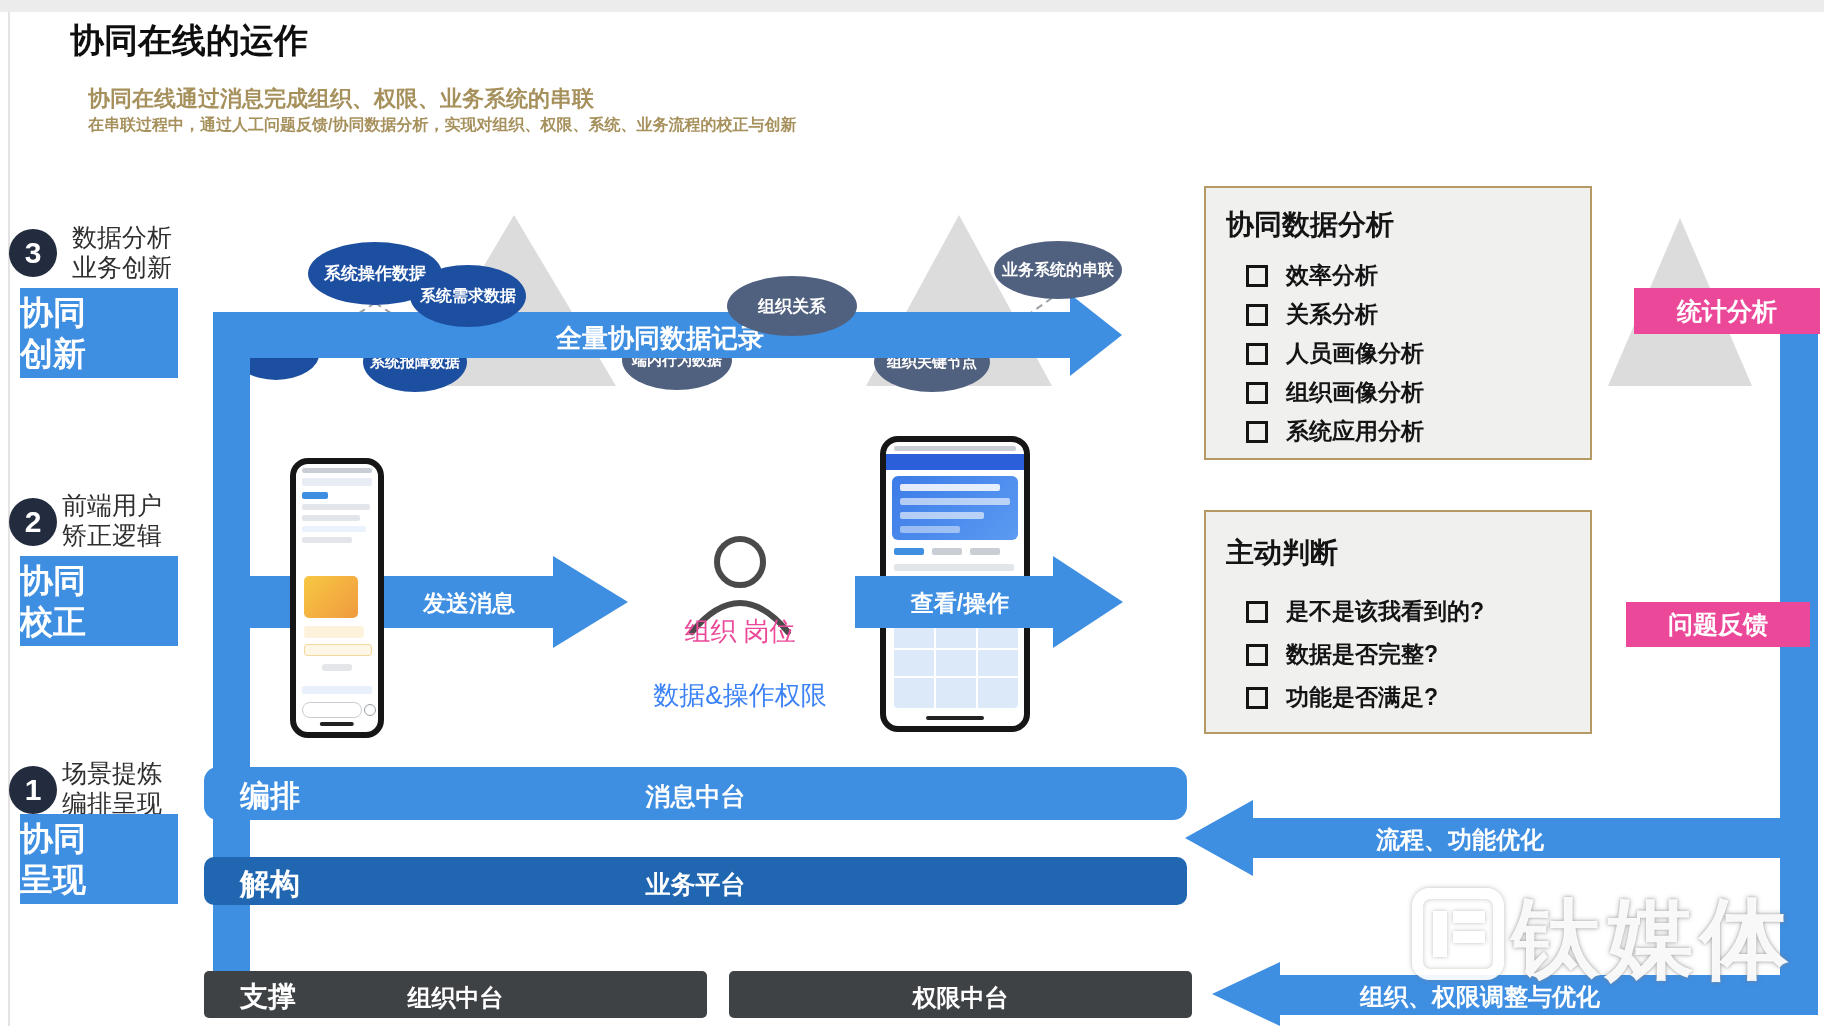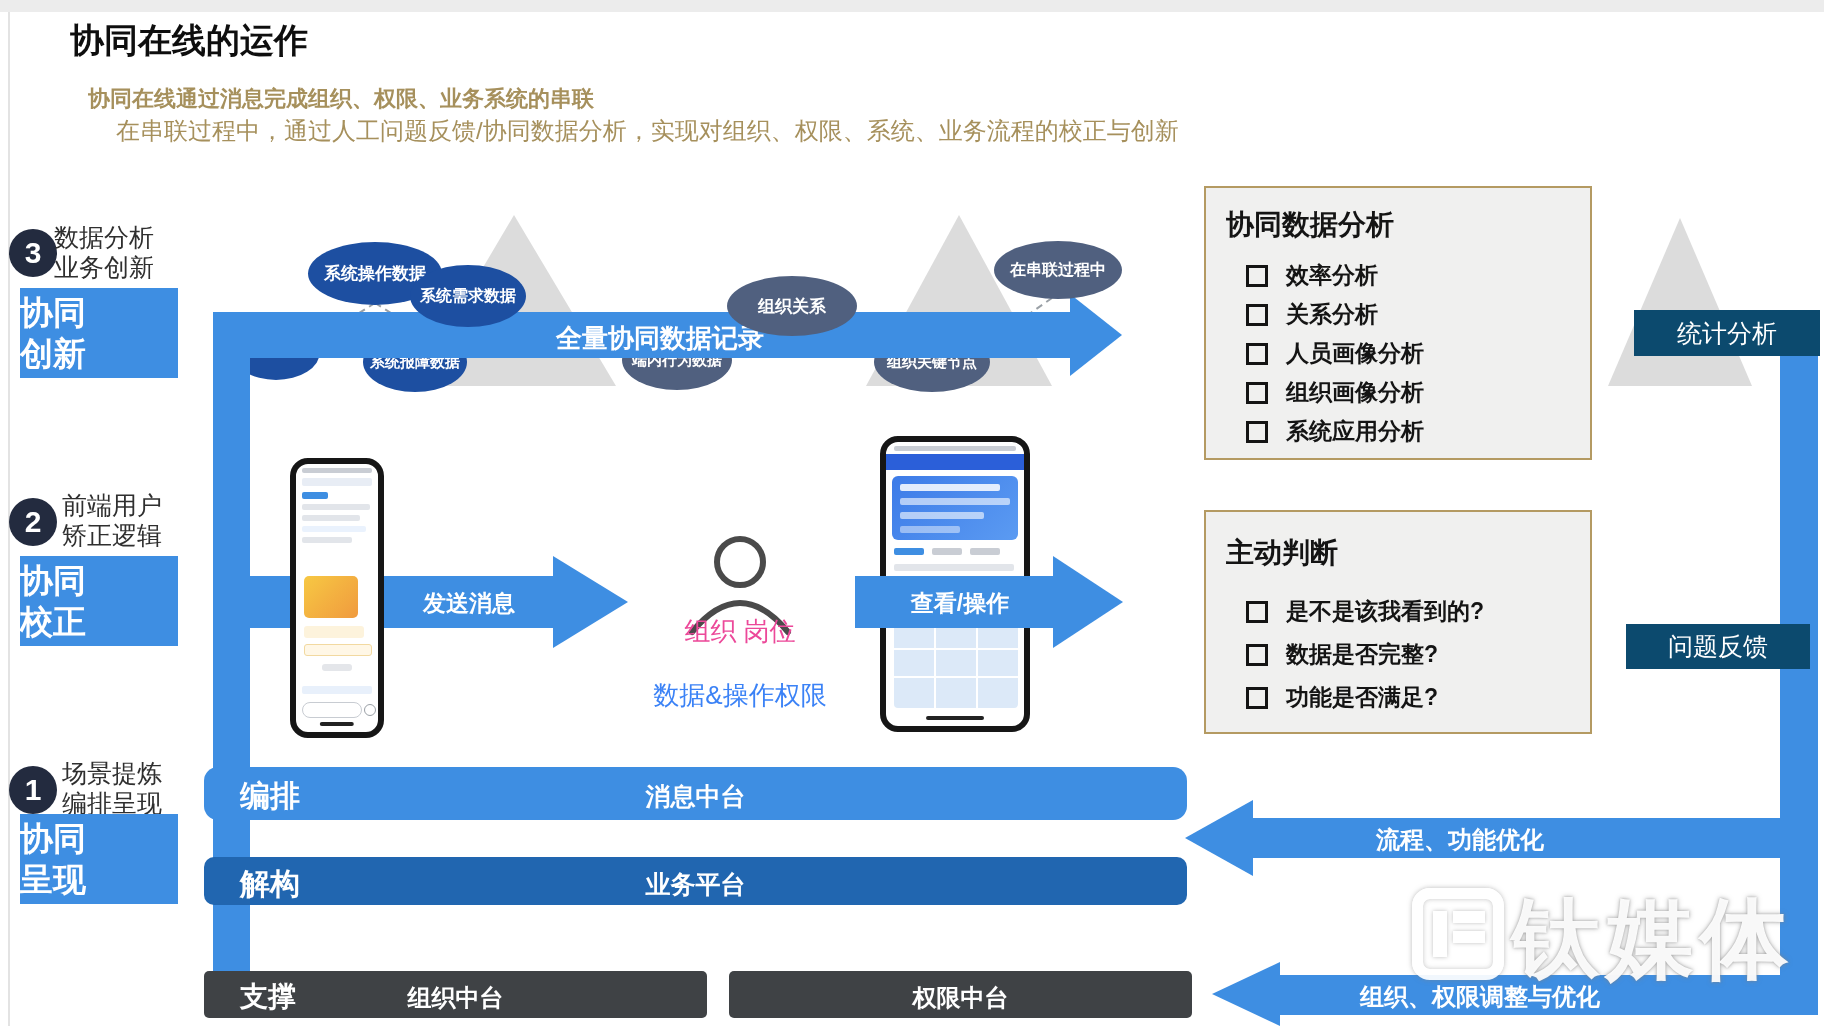--- a/index.html
+++ b/index.html
@@ -5,21 +5,21 @@
   html,body{margin:0;padding:0;background:#fff;}
   #stage{position:relative;width:1824px;height:1026px;background:#ffffff;overflow:hidden;
          font-family:"Liberation Sans",sans-serif;}
   .abs{position:absolute;}
   .ellipse{border-radius:50%;display:flex;align-items:center;justify-content:center;
            color:#fff;font-weight:bold;text-align:center;}
   .navy{background:#1D4FA1;}
   .slate{background:#50607F;}
   .tri{width:0;height:0;}
   .shaft{background:#3E8EE2;}
-  .chip{background:#0c4a6e;color:#fff;font-weight:normal;display:flex;align-items:center;justify-content:center;margin-top:22px;}
+  .chip{background:#ec4899;color:#fff;font-weight:bold;display:flex;align-items:center;justify-content:center;}
   .panel{background:#F0F0EF;border:2px solid #B49A62;box-sizing:border-box;}
   .panel-title{font-weight:bold;color:#141414;font-size:28px;}
   .chk-row{display:flex;align-items:center;gap:18px;position:absolute;left:40px;}
   .chk-box{width:16px;height:16px;border:3px solid #141414;flex:0 0 auto;}
   .chk-label{font-size:23px;font-weight:bold;color:#141414;white-space:nowrap;}
   .railcap{font-size:25px;color:#2F2F2F;line-height:30px;white-space:nowrap;}
   .railbox{background:#3E8EE2;color:#fff;font-weight:bold;font-size:33px;line-height:41px;
            text-align:left;display:flex;flex-direction:column;justify-content:center;}
   .numcirc{width:48px;height:48px;border-radius:50%;background:#232B3F;color:#fff;
            font-weight:bold;font-size:30px;display:flex;align-items:center;justify-content:center;}
@@ -34,21 +34,21 @@
 </head>
 <body>
 
 <div id="stage">
 
   <div class="abs" style="left:0;top:0;width:1824px;height:12px;background:#ECECEC;"></div>
   <div class="abs" style="left:8px;top:12px;width:2px;height:1014px;background:#E3E3E3;"></div>
 
   <div class="abs" style="left:70px;top:18px;font-size:34px;font-weight:bold;color:#0E0E0E;">协同在线的运作</div>
   <div class="abs" style="left:88px;top:84px;font-size:22px;font-weight:bold;color:#A6905C;">协同在线通过消息完成组织、权限、业务系统的串联</div>
-  <div class="abs" style="left:88px;top:115px;font-size:24px;font-weight:normal;color:#A6905C;margin-left:28px;">在串联过程中，通过人工问题反馈/协同数据分析，实现对组织、权限、系统、业务流程的校正与创新</div>
+  <div class="abs" style="left:88px;top:115px;font-size:16px;font-weight:bold;color:#A6905C;">在串联过程中，通过人工问题反馈/协同数据分析，实现对组织、权限、系统、业务流程的校正与创新</div>
 
   <div class="abs tri" style="left:413px;top:215px;border-left:101px solid transparent;border-right:102px solid transparent;border-bottom:171px solid #DCDCDC;"></div>
   <div class="abs tri" style="left:866px;top:215px;border-left:93px solid transparent;border-right:93px solid transparent;border-bottom:171px solid #DCDCDC;"></div>
   <div class="abs tri" style="left:1608px;top:218px;border-left:72px solid transparent;border-right:72px solid transparent;border-bottom:168px solid #DCDCDC;"></div>
 
   <svg class="abs" style="left:0;top:0;" width="1824" height="1026" viewBox="0 0 1824 1026" fill="none">
     <g stroke="#9AA0A6" stroke-width="2" stroke-dasharray="7 5">
       <path d="M375,303 L298,352"></path>
         <path d="M375,303 L450,350"></path>
         <path d="M298,352 L238,368"></path>
@@ -83,21 +83,21 @@
   <div class="abs ellipse navy" style="left:308px;top:242px;width:134px;height:63px;font-size:17px;">
     <span>系统操作数据</span>
   </div>
   <div class="abs ellipse navy" style="left:410px;top:265px;width:116px;height:62px;font-size:16px;">
     <span>系统需求数据</span>
   </div>
   <div class="abs ellipse slate" style="left:727px;top:276px;width:130px;height:60px;font-size:17px;">
     <span>组织关系</span>
   </div>
   <div class="abs ellipse slate" style="left:994px;top:241px;width:128px;height:58px;font-size:16px;">
-    <span>在串联过程中</span>
+    <span>业务系统的串联</span>
   </div>
 
   <div class="abs shaft" style="left:248px;top:576px;width:305px;height:52px;"></div>
   <div class="abs tri" style="left:553px;top:556px;border-top:46px solid transparent;border-bottom:46px solid transparent;border-left:75px solid #3E8EE2;"></div>
   <div class="abs arrow-text" style="left:384px;top:588px;width:170px;text-align:center;font-size:23px;">发送消息</div>
 
   <div class="abs phone" style="left:290px;top:458px;width:94px;height:280px;">
     <div class="abs" style="left:6px;top:4px;width:70px;height:5px;background:#C9CDD4;border-radius:2px;"></div>
     <div class="abs" style="left:6px;top:14px;width:70px;height:8px;background:#E8EDF5;border-radius:2px;"></div>
     <div class="abs" style="left:6px;top:28px;width:26px;height:7px;background:#3E8EE2;border-radius:2px;"></div>
@@ -145,21 +145,21 @@
     <div class="homebar"></div>
   </div>
 
   <div class="abs shaft" style="left:855px;top:576px;width:198px;height:52px;"></div>
   <div class="abs tri" style="left:1053px;top:556px;border-top:46px solid transparent;border-bottom:46px solid transparent;border-left:70px solid #3E8EE2;"></div>
   <div class="abs arrow-text" style="left:870px;top:588px;width:180px;text-align:center;font-size:23px;">查看/操作</div>
 
   <div class="abs numcirc" style="left:9px;top:229px;">
     <span>3</span>
   </div>
-  <div class="abs railcap" style="left:54px;top:222px;">
+  <div class="abs railcap" style="left:72px;top:222px;">
     <div>数据分析</div>
     <div>业务创新</div>
   </div>
   <div class="abs railbox" style="left:20px;top:288px;width:158px;height:90px;">
     <div>协同</div>
     <div>创新</div>
   </div>
 
   <div class="abs numcirc" style="left:9px;top:498px;">
     <span>2</span>

